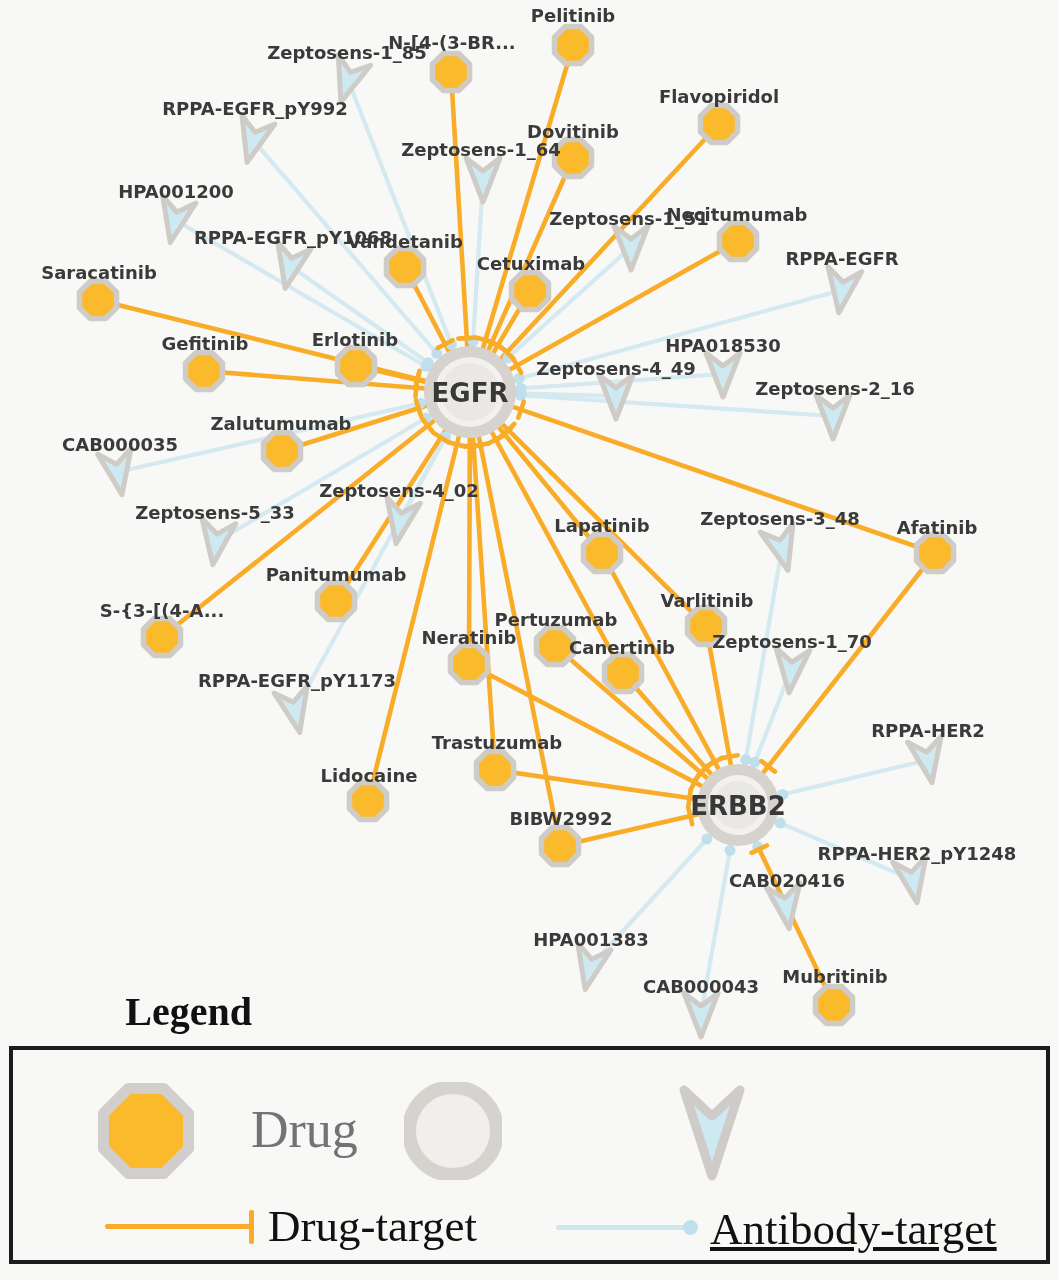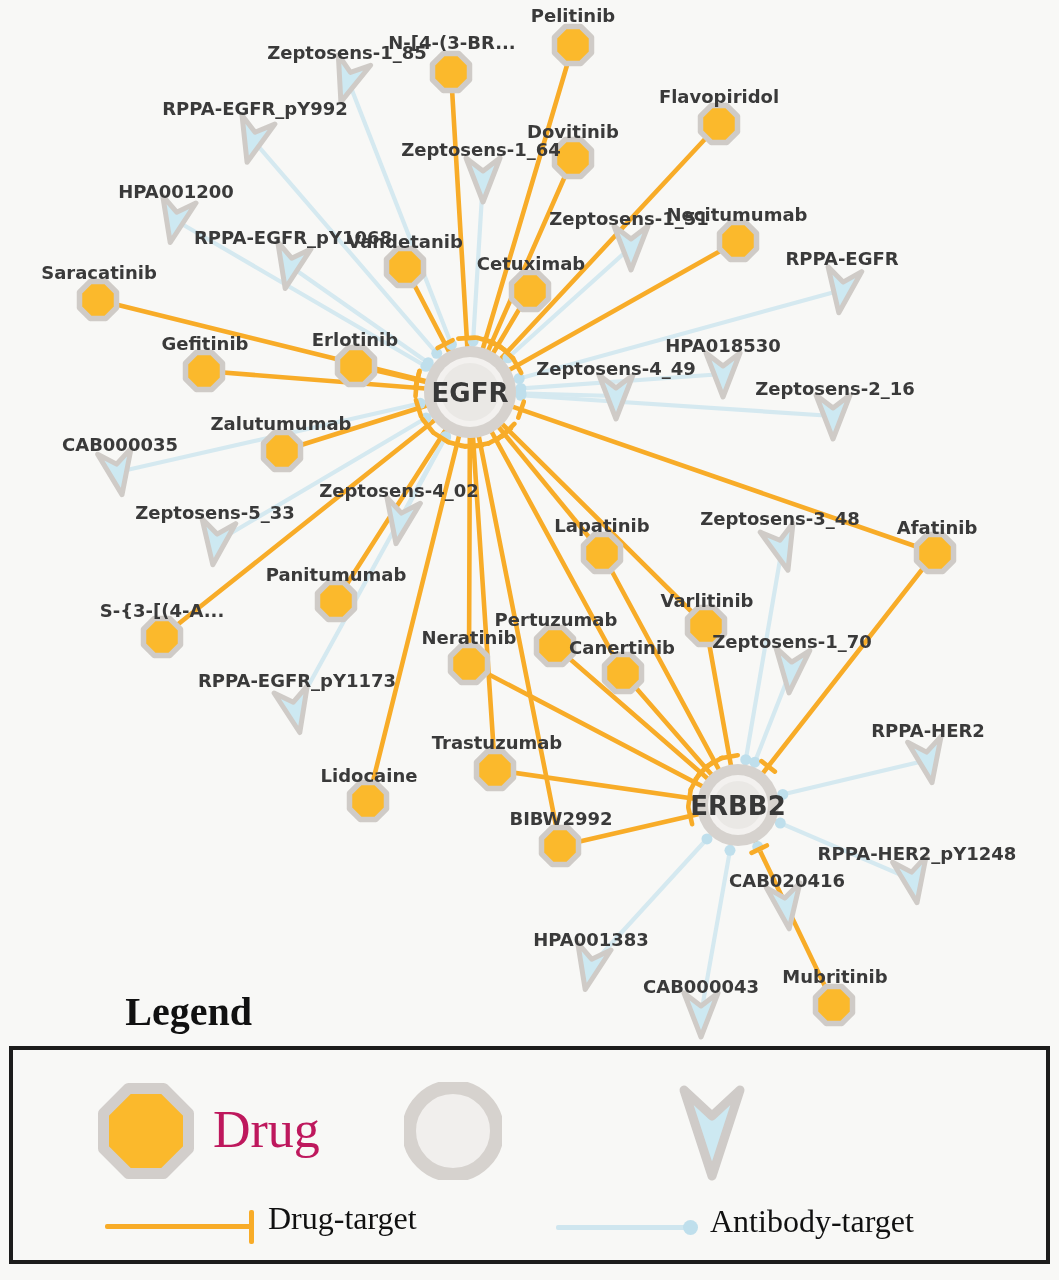--- a/index.html
+++ b/index.html
@@ -13,24 +13,24 @@
   
   .legend-title{
     position:absolute;left:12px;top:988px;width:240px;
     font-family:"Liberation Serif",serif;font-weight:bold;font-size:40px;color:#111;text-align:right;
   }
   .legend-box{
     position:absolute;left:9px;top:1046px;width:1033px;height:210px;
     border:4px solid #1c1c1c;background:transparent;
   }
   .legend-item-label{
-    position:absolute;font-family:"Liberation Serif",serif;font-size:52px;color:#be185d;
+    position:absolute;font-family:"Liberation Serif",serif;font-size:52px;color:#737373;margin-left:38px;
   }
   .legend-edge-label{
-    position:absolute;font-family:"Liberation Serif",serif;font-size:32px;color:#111;
+    position:absolute;font-family:"Liberation Serif",serif;font-size:45px;color:#111;
   }
   .legend-icon{position:absolute;}
   .legend-line{position:absolute;height:5px;border-radius:2px;}
   .legend-line-bar{position:absolute;width:5px;height:34px;border-radius:2px;}
   .legend-line-dot{position:absolute;width:15px;height:15px;border-radius:50%;}
 </style>
 </head>
 <body>
 
 <div class="stage">
@@ -268,15 +268,15 @@
   <svg class="legend-icon" style="left:672px;top:1080px;" width="80" height="104" viewBox="-40 -52 80 104">
     <polygon points="-28,-42 0,44 28,-42 0,-16" fill="#cde9f2" stroke="#cfcbc8" stroke-width="9" stroke-linejoin="round"></polygon>
   </svg>
 
   <div class="legend-line" style="left:105px;top:1224px;width:146px;background:#f8ac28;"></div>
   <div class="legend-line-bar" style="left:249px;top:1210px;background:#f8ac28;"></div>
   <div class="legend-edge-label" style="left:268px;top:1200px;">Drug-target</div>
 
   <div class="legend-line" style="left:556px;top:1225px;width:134px;background:#cfe6ef;"></div>
   <div class="legend-line-dot" style="left:683px;top:1220px;background:#bfdfec;"></div>
-  <div class="legend-edge-label" style="left:710px;top:1203px;">Antibody-target</div>
+  <div class="legend-edge-label" style="left:710px;top:1203px;text-decoration:underline;">Antibody-target</div>
 
 </div>
 
 </body></html>

